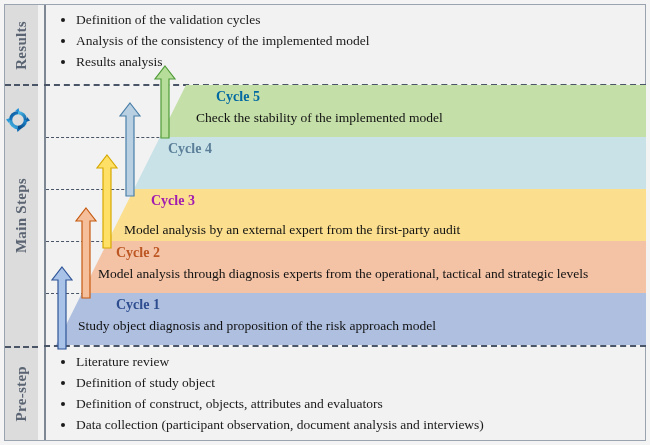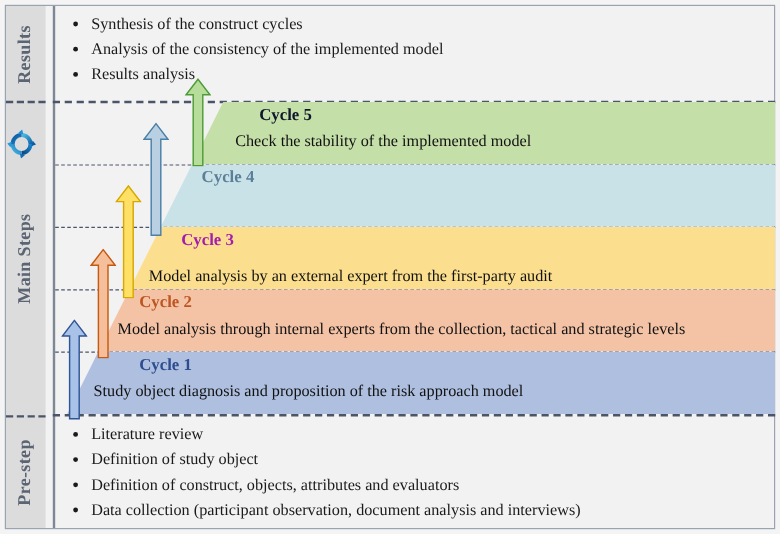--- a/index.html
+++ b/index.html
@@ -164,48 +164,48 @@
       <polygon points="62,88 48,100 44,84" fill="#0e6cb4"></polygon>
       <polygon points="12,62 0,48 16,42" fill="#2a9ad8"></polygon>
       <polygon points="38,12 52,0 56,16" fill="#1f8fd8"></polygon>
     </g>
   </svg>
 
   <div class="content"></div>
 
   <div class="bullets" style="top:10px;">
     <ul>
-      <li>Synthesis of the construct cycles</li>
+      <li>Definition of the validation cycles</li>
       <li>Analysis of the consistency of the implemented model</li>
       <li>Results analysis</li>
     </ul>
   </div>
 
   <div class="sep" style="top:84px;"></div>
   <div class="sep" style="top:345px;"></div>
 
   <div class="bands">
 
     <div class="band" style="top:0px;height:52px;background:#c5dfa8;clip-path:polygon(140px 0, 600px 0, 600px 52px, 114px 52px);"></div>
-    <div class="band-title" style="left:170px;top:4px;color:#0f172a;">Cycle 5</div>
+    <div class="band-title" style="left:170px;top:4px;color:#0369a1;">Cycle 5</div>
     <div class="band-desc" style="left:150px;top:25px;">Check the stability of the implemented model</div>
     <div class="band-line" style="top:52px;"></div>
 
     <div class="band" style="top:52px;height:52px;background:#c8e2e8;clip-path:polygon(114px 0, 600px 0, 600px 52px, 88px 52px);"></div>
     <div class="band-title" style="left:122px;top:56px;color:#5b7f99;">Cycle 4</div>
     <div class="band-line" style="top:104px;"></div>
 
     <div class="band" style="top:104px;height:52px;background:#fcdf8e;clip-path:polygon(88px 0, 600px 0, 600px 52px, 62px 52px);"></div>
     <div class="band-title" style="left:105px;top:108px;color:#a21caf;">Cycle 3</div>
     <div class="band-desc" style="left:78px;top:137px;">Model analysis by an external expert from the first-party audit</div>
     <div class="band-line" style="top:156px;"></div>
 
     <div class="band" style="top:156px;height:52px;background:#f4c3a6;clip-path:polygon(62px 0, 600px 0, 600px 52px, 36px 52px);"></div>
     <div class="band-title" style="left:70px;top:160px;color:#bc5622;">Cycle 2</div>
-    <div class="band-desc" style="left:52px;top:181px;">Model analysis through internal experts from the collection, tactical and strategic levels</div>
+    <div class="band-desc" style="left:52px;top:181px;">Model analysis through diagnosis experts from the operational, tactical and strategic levels</div>
     <div class="band-line" style="top:208px;"></div>
 
     <div class="band" style="top:208px;height:52px;background:#aebfe0;clip-path:polygon(36px 0, 600px 0, 600px 52px, 10px 52px);"></div>
     <div class="band-title" style="left:50px;top:212px;color:#2e4d8f;margin-left:20px;">Cycle 1</div>
     <div class="band-desc" style="left:32px;top:233px;">Study object diagnosis and proposition of the risk approach model</div>
   </div>
 
   <svg class="arrow" style="left:51px;top:266px;" width="22" height="84" viewBox="0 0 22 84">
     <polygon points="11,1 21,14 15,14 15,83 7,83 7,14 1,14" fill="#a9c2e8" stroke="#2f5597" stroke-width="1.2"></polygon>
   </svg>

